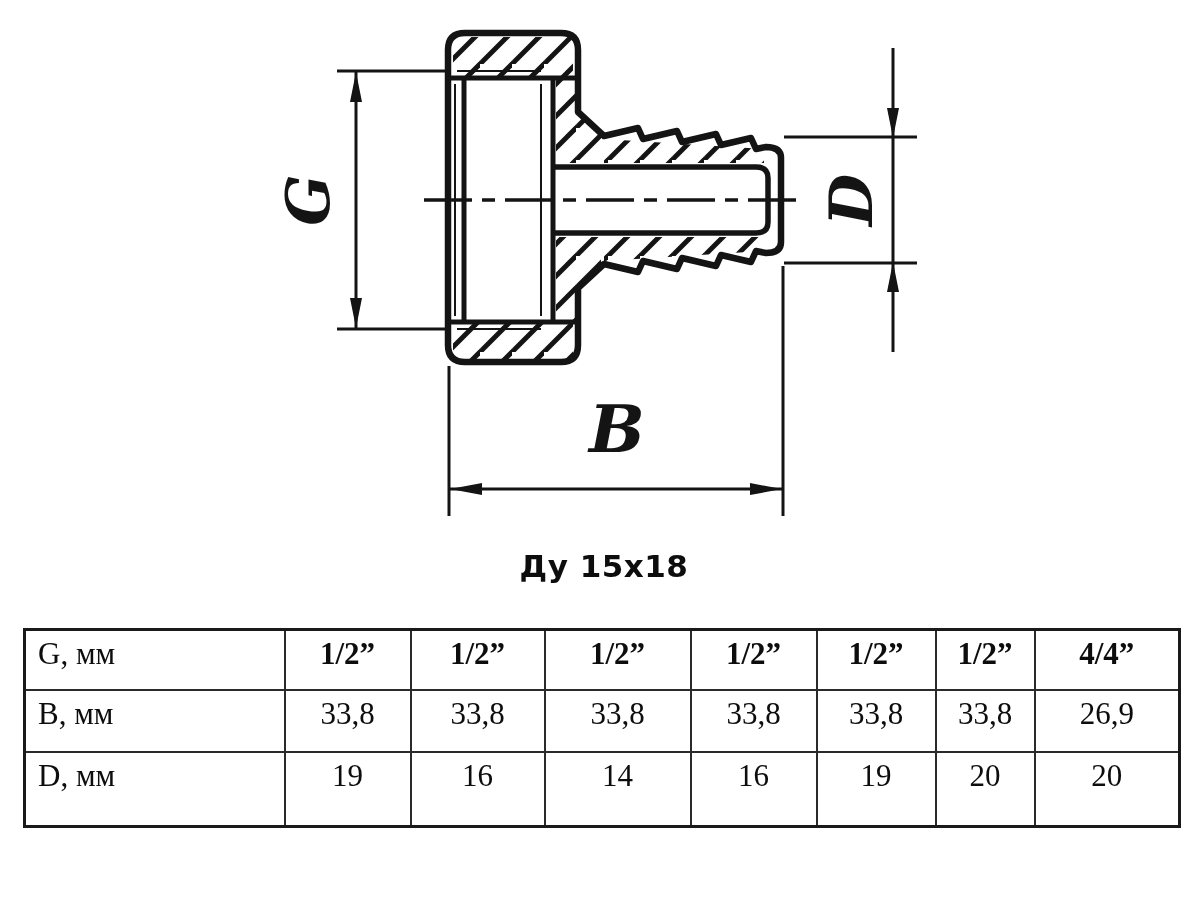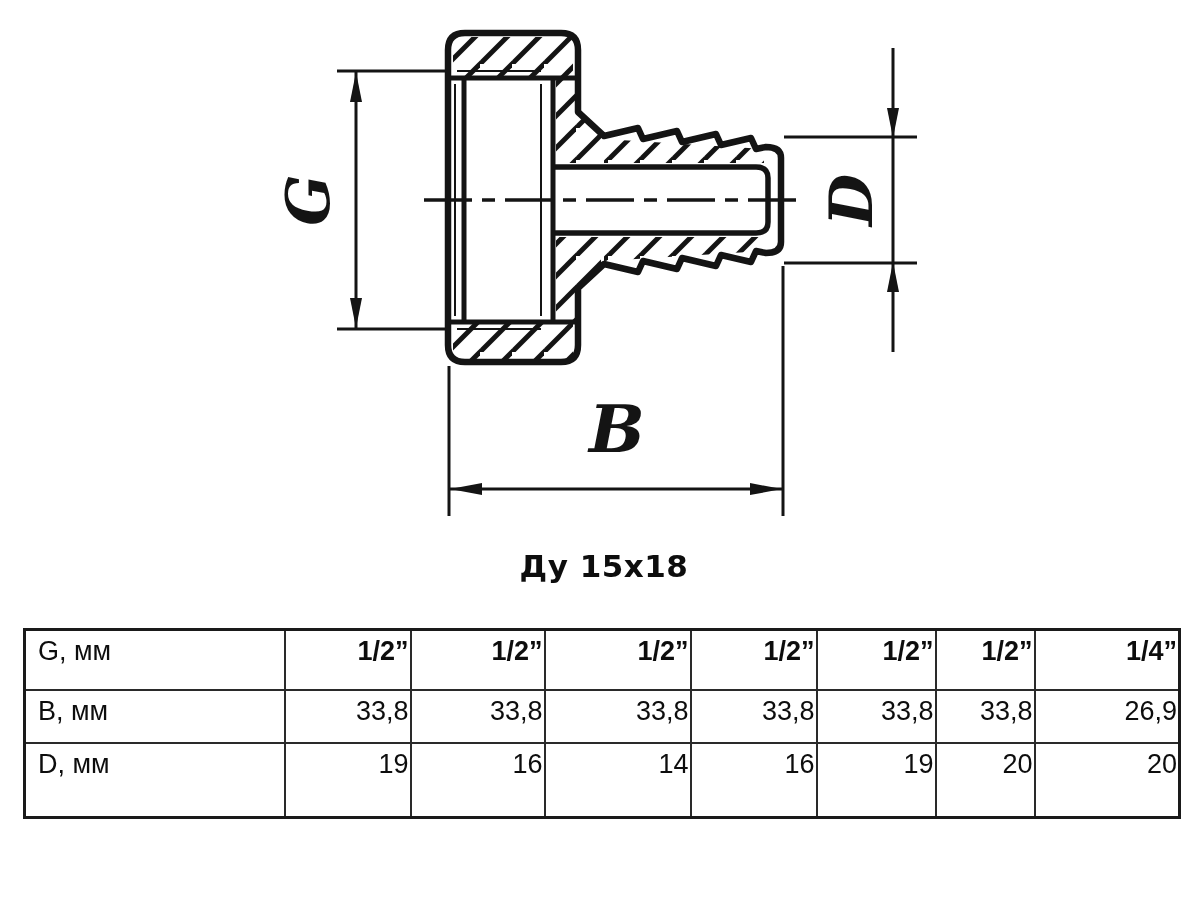--- a/index.html
+++ b/index.html
@@ -12,31 +12,31 @@
     font-family:"DejaVu Serif", serif;
     font-style:italic;font-weight:bold;fill:#141414;
   }
   .caption{
     font-family:"DejaVu Sans", sans-serif;
     font-weight:bold;fill:#0d0d0d;letter-spacing:0.5px;
   }
   #spec-table-wrap{position:absolute;left:23px;top:628px;width:1155px;}
   table#spec-table{
     border-collapse:collapse;table-layout:fixed;width:1155px;
-    font-family:Liberation Sans, sans-serif;font-size:27px;color:#0d0d0d;
+    font-family:Liberation Serif, serif;font-size:31px;color:#0d0d0d;
   }
   #spec-table td{
     border:2px solid #2a2a2a;vertical-align:top;padding-top:5px;
-    text-align:right;overflow:hidden;white-space:nowrap;
+    text-align:center;overflow:hidden;white-space:nowrap;
   }
   #spec-table{border:3px solid #1a1a1a;}
   #spec-table td.rowlabel{text-align:left;padding-left:12px;}
   #spec-table tr.hdr td.val{font-weight:bold;}
   #spec-table tr.r1{height:60px;}
-  #spec-table tr.r2{height:53px;padding-left:36px;}
+  #spec-table tr.r2{height:62px;padding-left:36px;}
   #spec-table tr.r3{height:75px;}
   #spec-table tr.r4{height:66px;}
 </style>
 </head>
 <body>
 
 <div id="page">
 
   <svg id="drawing-svg" width="1200" height="620" viewBox="0 0 1200 620">
     <defs>
@@ -122,21 +122,21 @@
       </colgroup>
       <tbody>
         <tr class="hdr r1">
           <td class="rowlabel">G, мм</td>
           <td class="val">1/2”</td>
           <td class="val">1/2”</td>
           <td class="val">1/2”</td>
           <td class="val">1/2”</td>
           <td class="val">1/2”</td>
           <td class="val">1/2”</td>
-          <td class="val">1/4”</td>
+          <td class="val">4/4”</td>
         </tr>
         <tr class="r2">
           <td class="rowlabel">B, мм</td>
           <td class="val">33,8</td>
           <td class="val">33,8</td>
           <td class="val">33,8</td>
           <td class="val">33,8</td>
           <td class="val">33,8</td>
           <td class="val">33,8</td>
           <td class="val">26,9</td>

